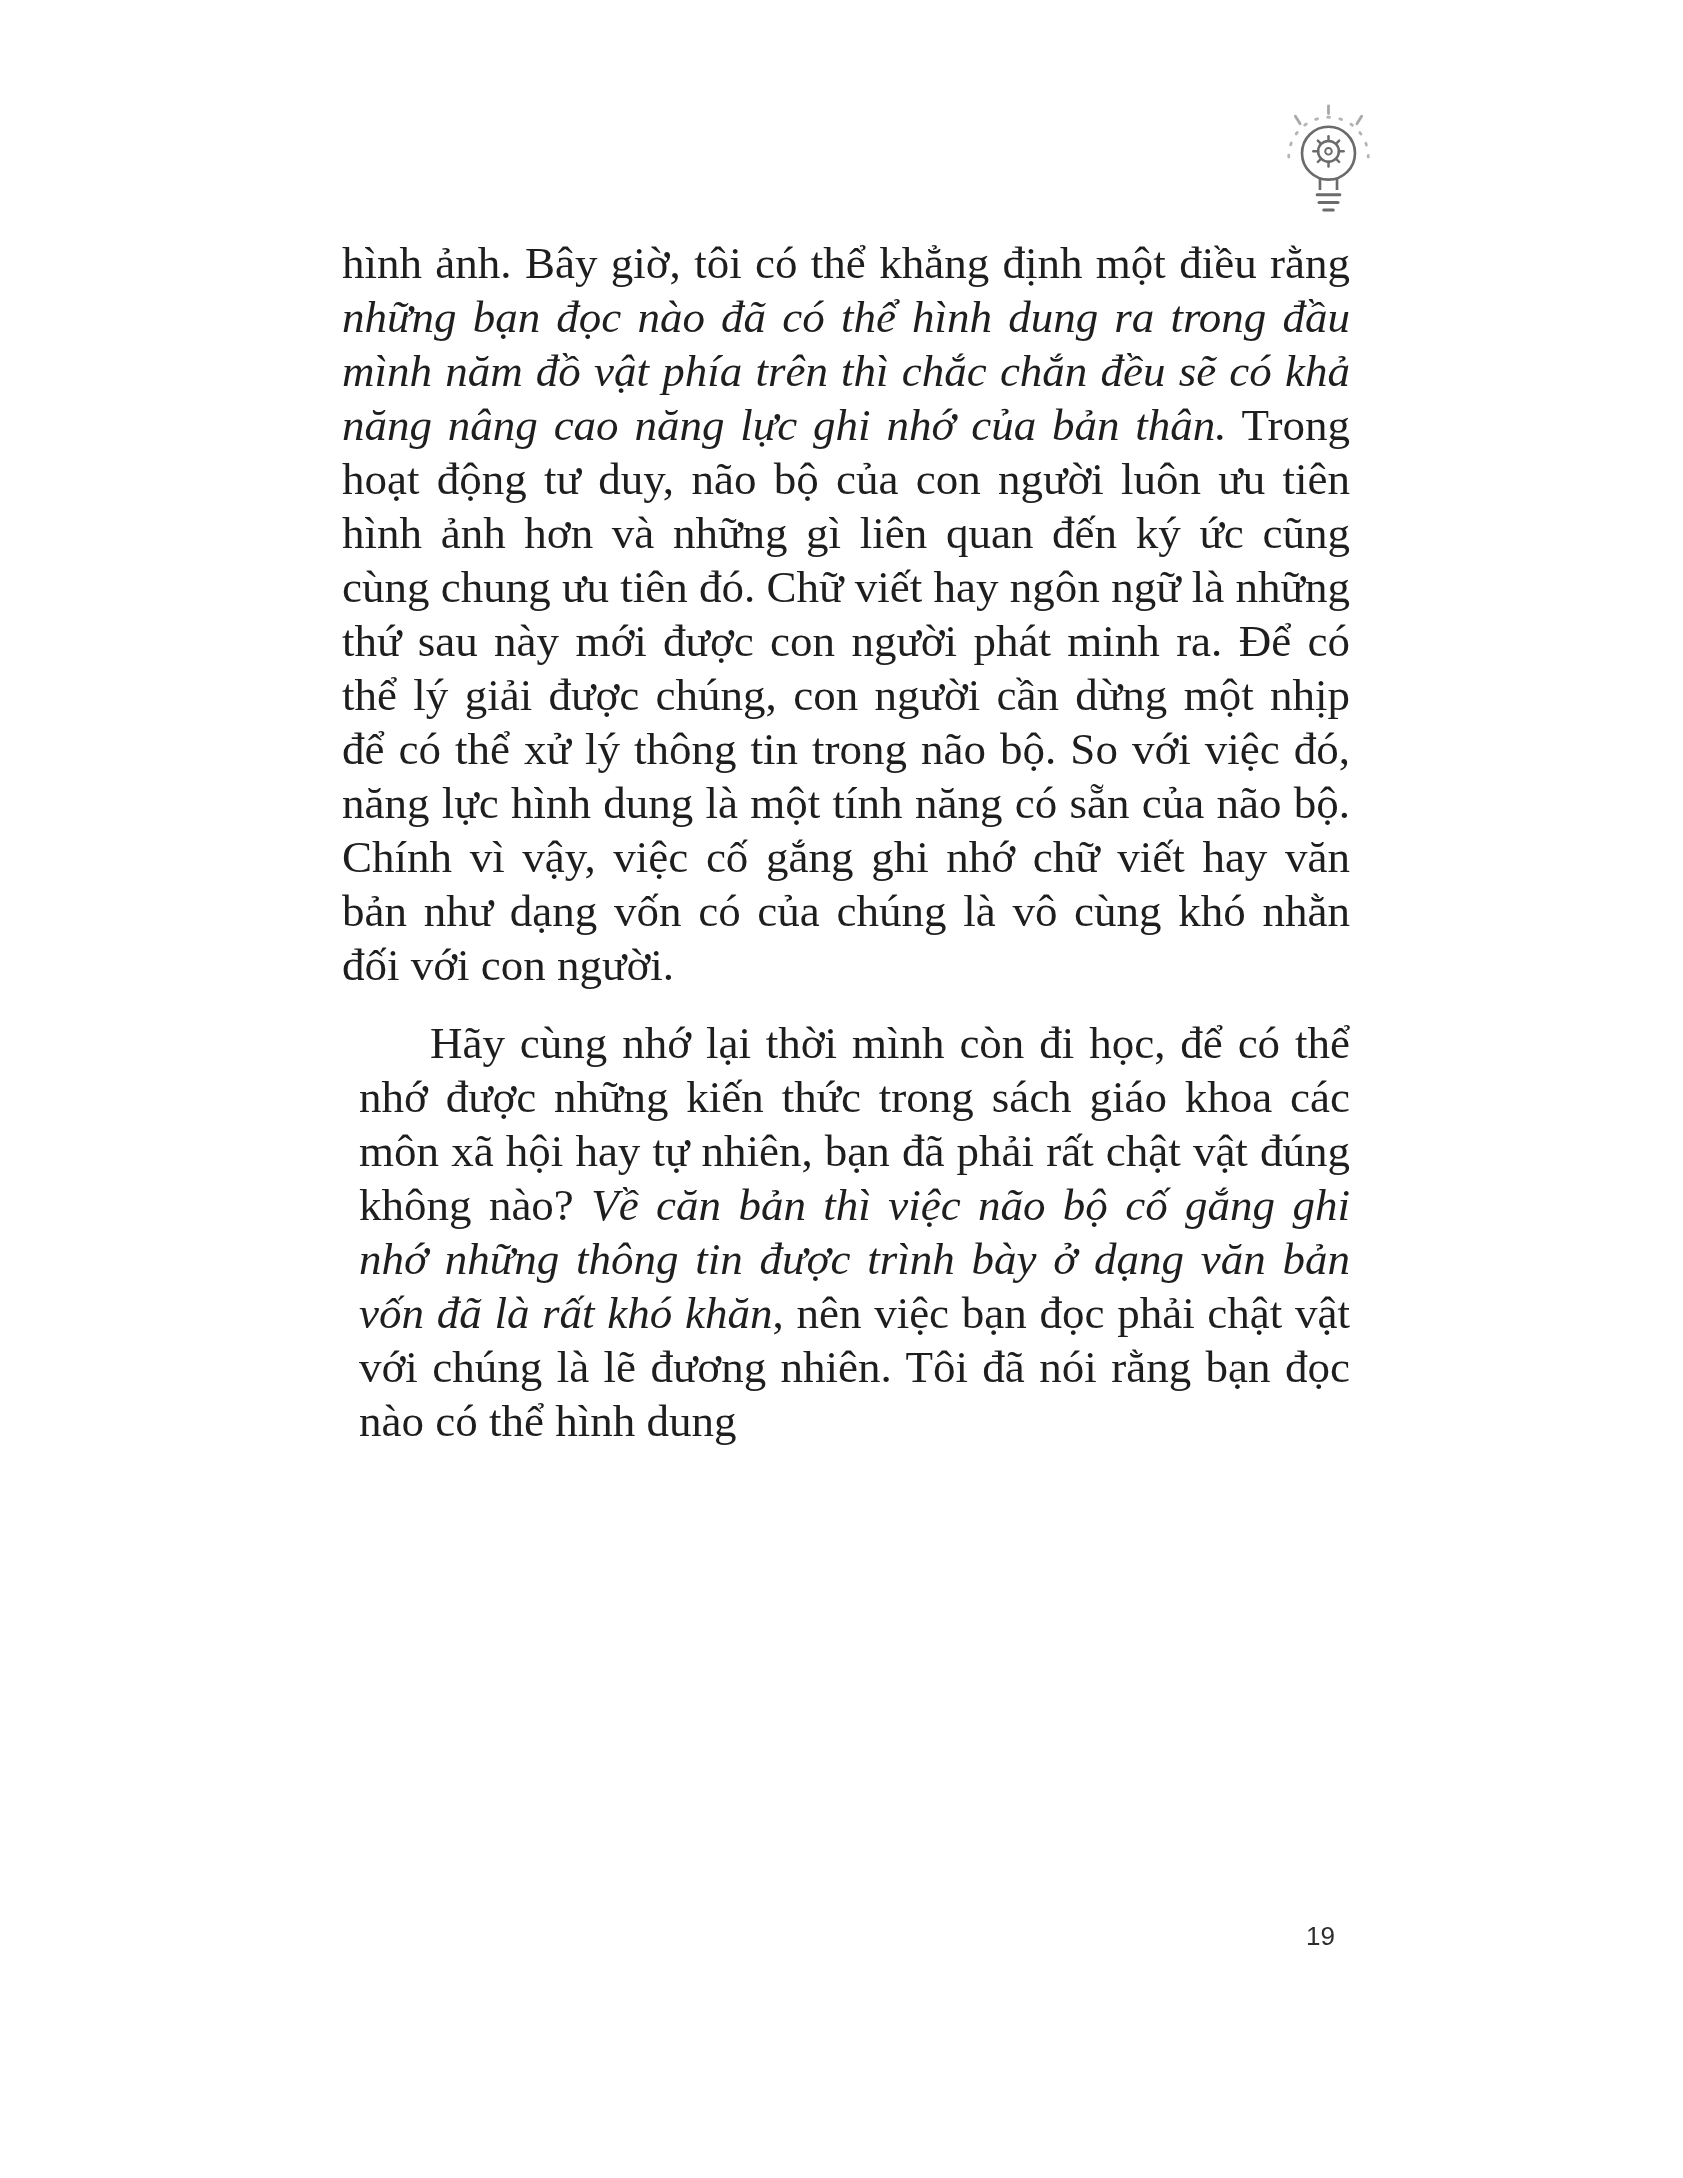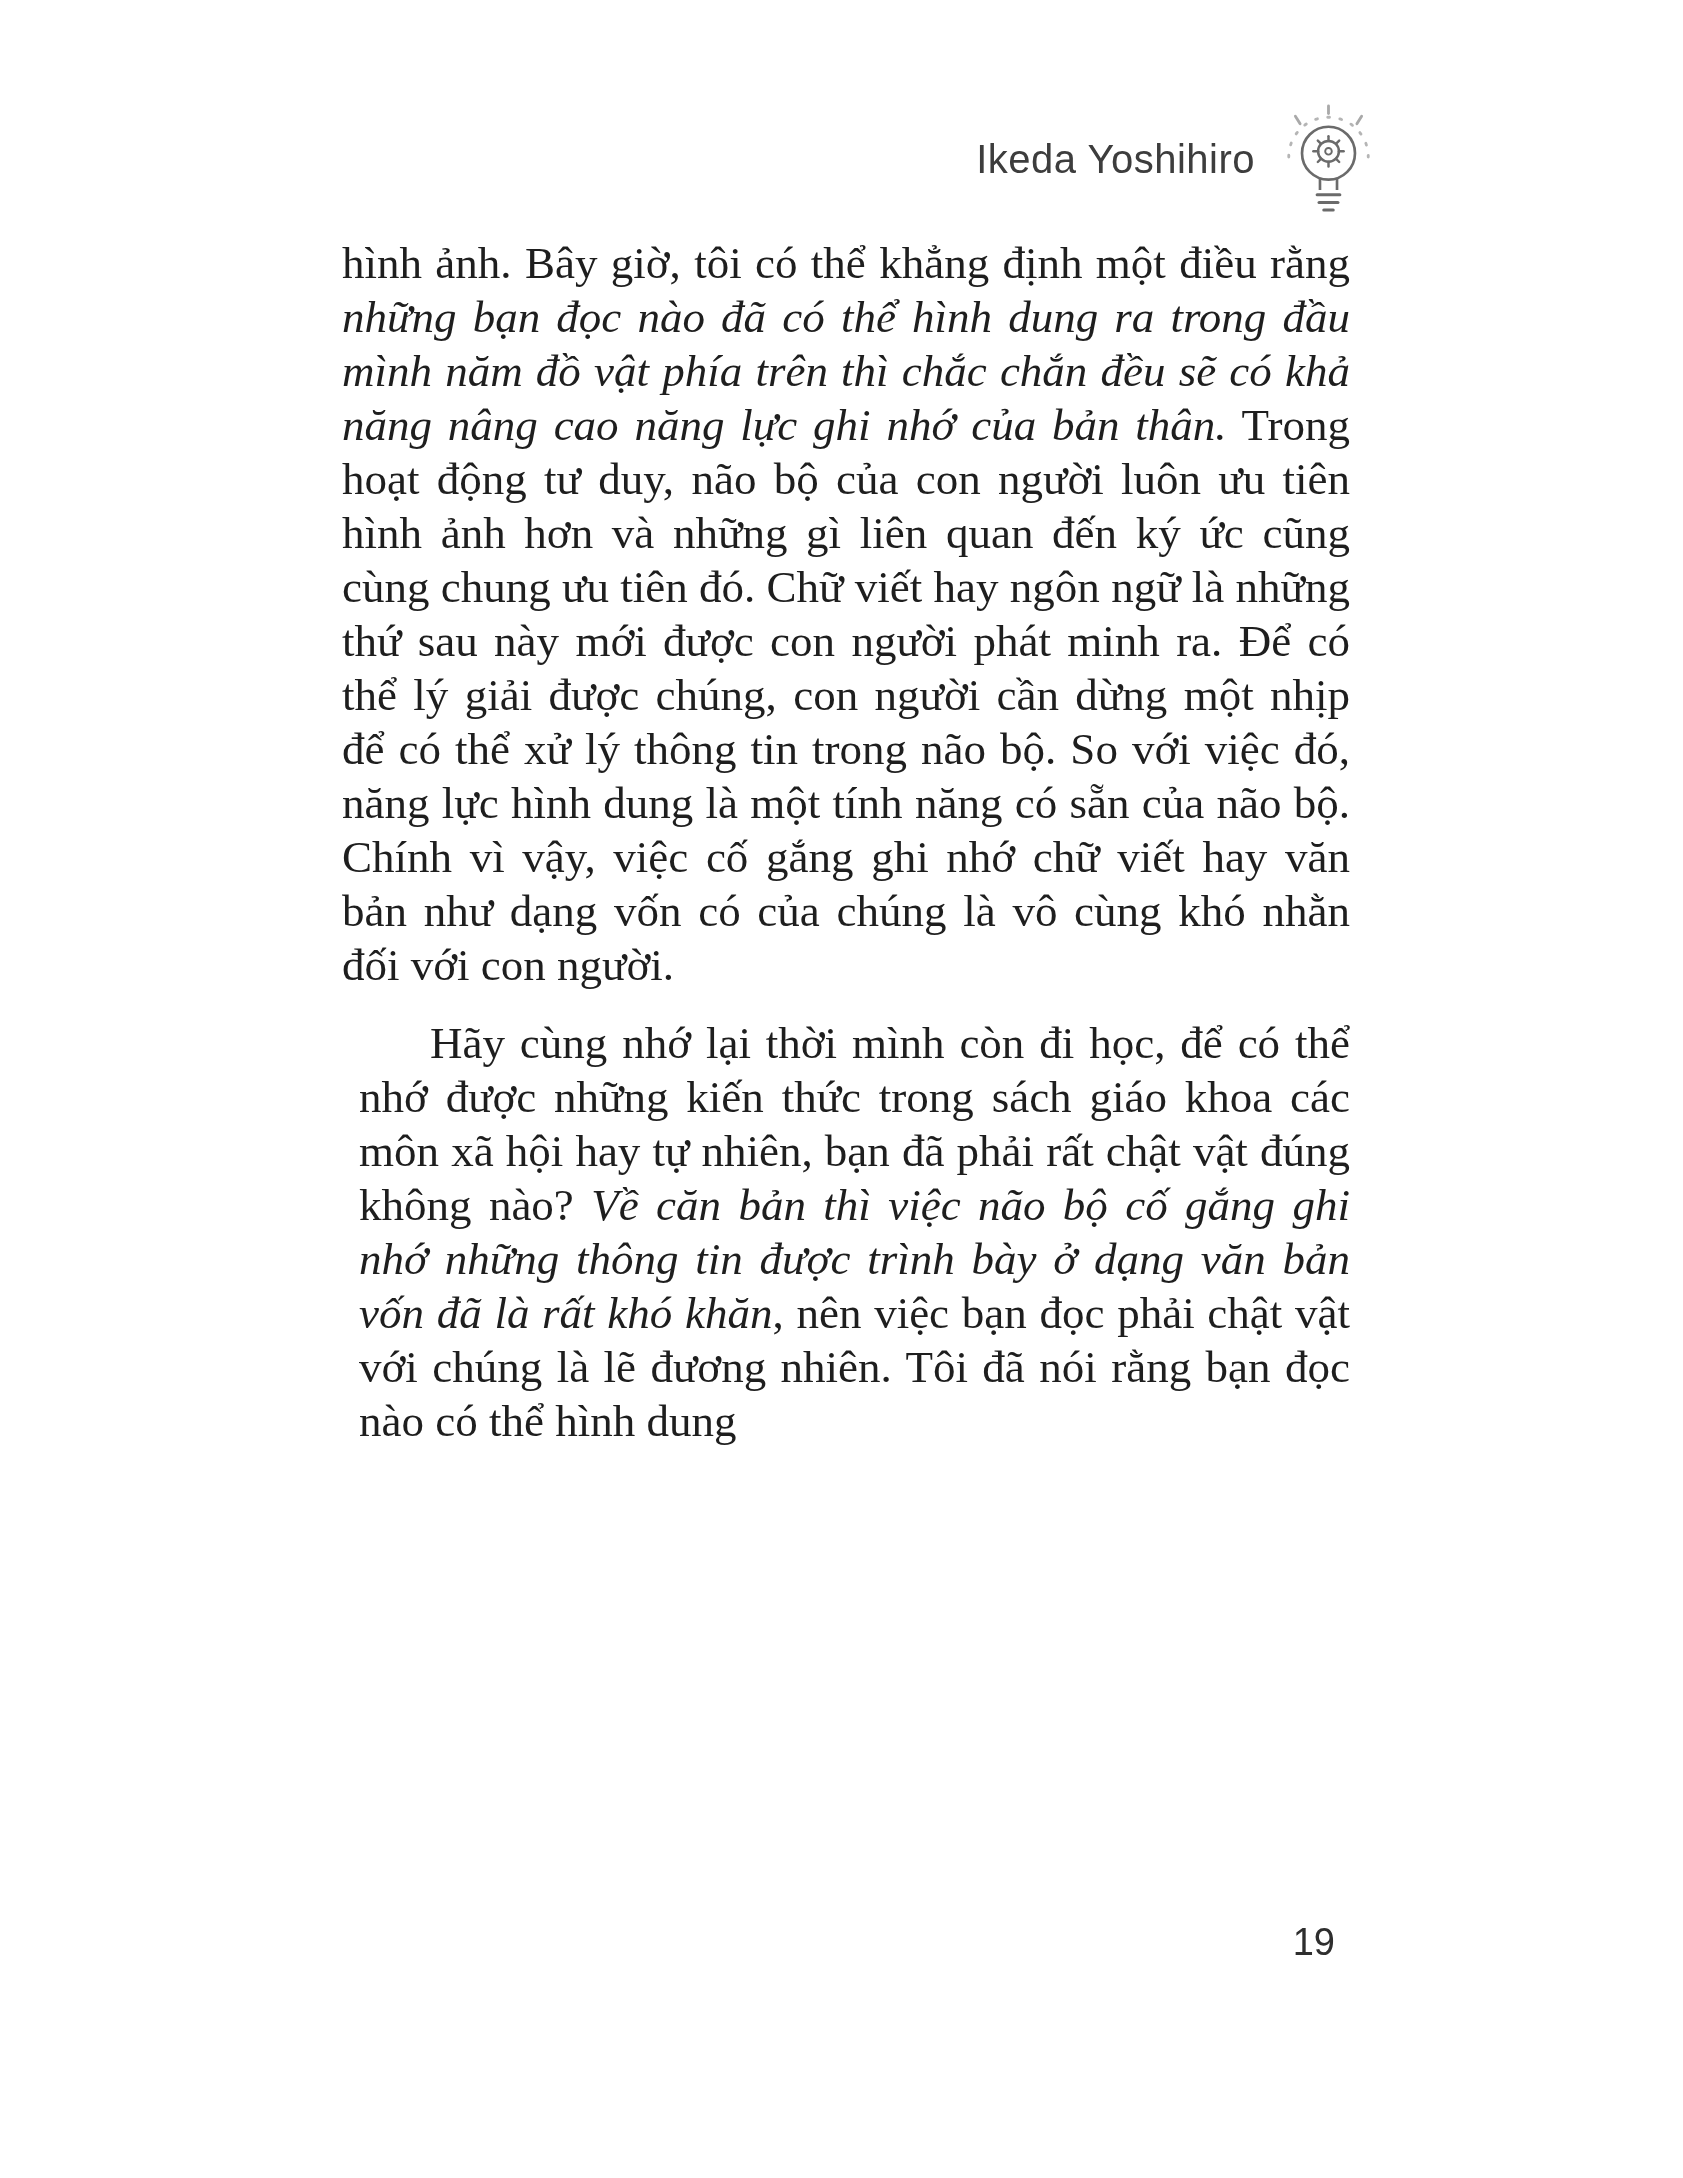--- a/index.html
+++ b/index.html
@@ -60,32 +60,31 @@
     text-indent: 71px;
   }
   .para em {
     font-style: italic;
   }
   .pagenum {
     position: absolute;
     top: 1923px;
     right: 348px;
     font-family: "Liberation Sans", "DejaVu Sans", sans-serif;
-    font-size: 38px;
+    font-size: 26px;
     color: #2e2e2e;
     line-height: 1;
   }
 </style>
 </head>
 <body>
 
 <div class="page">
 
   <div class="header">
-    <span class="author">Ikeda Yoshihiro</span>
     <svg class="icon" viewBox="0 0 120 130" xmlns="http://www.w3.org/2000/svg">
 
       <path d="M18 56 A 42 42 0 1 1 102 56" fill="none" stroke="#b5b5b5" stroke-width="3" stroke-linecap="round" stroke-dasharray="2 11"></path>
 
       <g stroke="#a9a9a9" stroke-width="3" stroke-linecap="round" fill="none">
         <line x1="60" y1="2" x2="60" y2="10"></line>
         <line x1="25" y1="13" x2="30" y2="21"></line>
         <line x1="95" y1="13" x2="90" y2="21"></line>
       </g>
 

